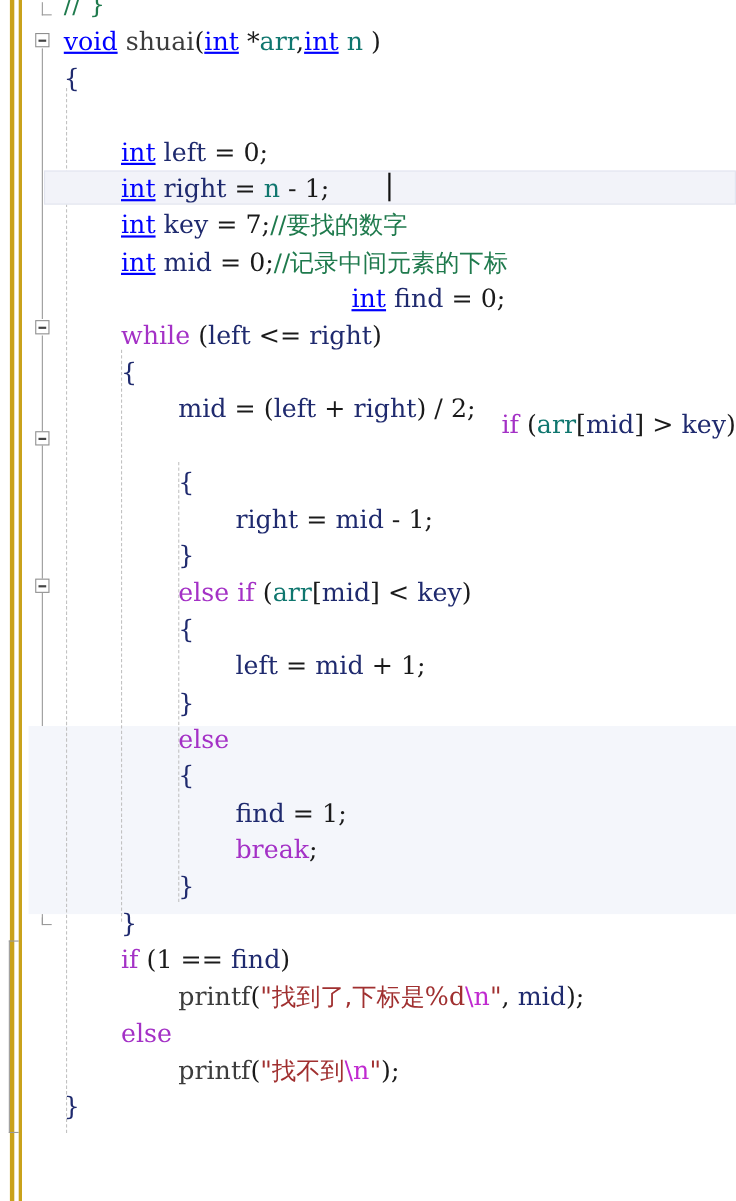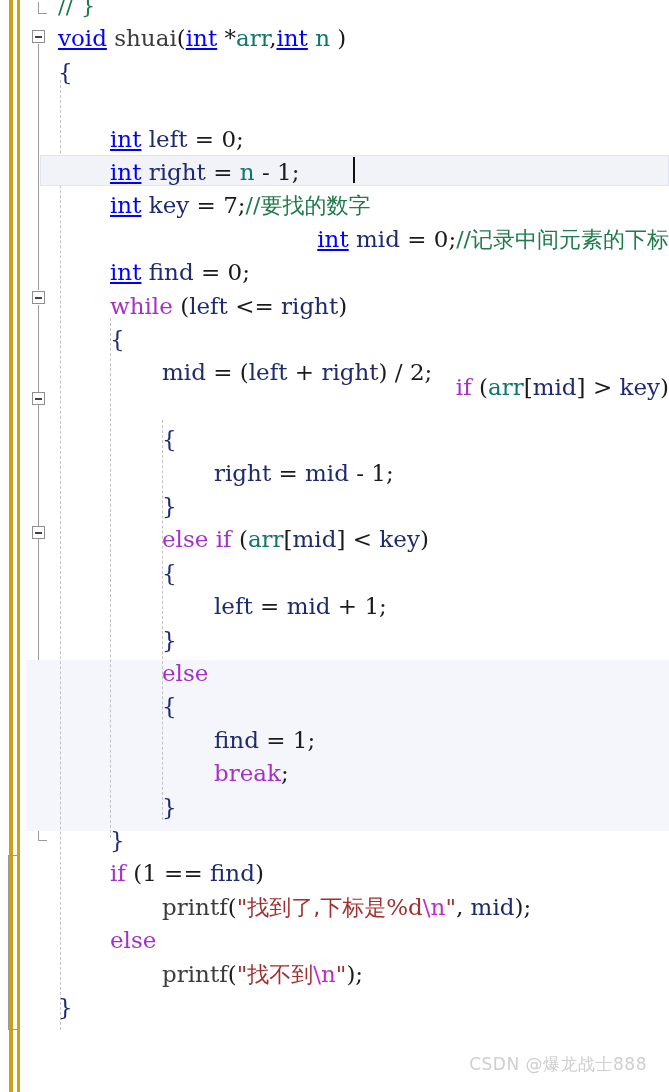--- a/index.html
+++ b/index.html
@@ -192,22 +192,22 @@
     <div class="caret" style="left:301px;top:157px;"></div>
 
     <div id="code-lines">
         <div class="line" style="top: -11px;"><span style="padding-left: 6px;"></span><span class="cmt">// }</span></div>
         <div class="line" style="top: 22.4px;"><span style="padding-left: 6px;"></span><span class="kw">void</span><span class="op"> </span><span class="fn">shuai</span><span class="op">(</span><span class="kw">int</span><span class="op"> *</span><span class="par">arr</span><span class="op">,</span><span class="kw">int</span><span class="op"> </span><span class="par">n</span><span class="op"> )</span></div>
         <div class="line" style="top: 55.8px;"><span style="padding-left: 6px;"></span><span class="brc">{</span></div>
         <div class="line" style="top: 89.2px;"><span style="padding-left: 6px;"></span></div>
         <div class="line" style="top: 122.6px;"><span style="padding-left: 58px;"></span><span class="kw">int</span><span class="op"> </span><span class="id">left</span><span class="op"> = </span><span class="num">0</span><span class="op">;</span></div>
         <div class="line" style="top: 156px;"><span style="padding-left: 58px;"></span><span class="kw">int</span><span class="op"> </span><span class="id">right</span><span class="op"> = </span><span class="par">n</span><span class="op"> - </span><span class="num">1</span><span class="op">;</span></div>
         <div class="line" style="top: 189.4px;"><span style="padding-left: 58px;"></span><span class="kw">int</span><span class="op"> </span><span class="id">key</span><span class="op"> = </span><span class="num">7</span><span class="op">;</span><span class="cmt cjk">//要找的数字</span></div>
-        <div class="line" style="top: 222.8px; text-align: right;"><span style="padding-left: 58px;"></span><span class="kw">int</span><span class="op"> </span><span class="id">mid</span><span class="op"> = </span><span class="num">0</span><span class="op">;</span><span class="cmt cjk">//记录中间元素的下标</span></div>
-        <div class="line" style="top: 256.2px;"><span style="padding-left: 58px;"></span><span class="kw">int</span><span class="op"> </span><span class="id">find</span><span class="op"> = </span><span class="num">0</span><span class="op">;</span></div>
+        <div class="line" style="top: 222.8px;"><span style="padding-left: 58px;"></span><span class="kw">int</span><span class="op"> </span><span class="id">mid</span><span class="op"> = </span><span class="num">0</span><span class="op">;</span><span class="cmt cjk">//记录中间元素的下标</span></div>
+        <div class="line" style="top: 256.2px; text-align: center;"><span style="padding-left: 58px;"></span><span class="kw">int</span><span class="op"> </span><span class="id">find</span><span class="op"> = </span><span class="num">0</span><span class="op">;</span></div>
         <div class="line" style="top: 289.6px;"><span style="padding-left: 58px;"></span><span class="ctl">while</span><span class="op"> (</span><span class="id">left</span><span class="op"> &lt;= </span><span class="id">right</span><span class="op">)</span></div>
         <div class="line" style="top: 323px;"><span style="padding-left: 58px;"></span><span class="brc">{</span></div>
         <div class="line" style="top: 356.4px;"><span style="padding-left: 110px;"></span><span class="id">mid</span><span class="op"> = (</span><span class="id">left</span><span class="op"> + </span><span class="id">right</span><span class="op">) / </span><span class="num">2</span><span class="op">;</span></div>
         <div class="line" style="top: 371px; text-align: right;"><span style="padding-left: 110px;"></span><span class="ctl">if</span><span class="op"> (</span><span class="par">arr</span><span class="op">[</span><span class="id">mid</span><span class="op">] &gt; </span><span class="id">key</span><span class="op">)</span></div>
         <div class="line" style="top: 423.2px;"><span style="padding-left: 110px;"></span><span class="brc">{</span></div>
         <div class="line" style="top: 456.6px;"><span style="padding-left: 162px;"></span><span class="id">right</span><span class="op"> = </span><span class="id">mid</span><span class="op"> - </span><span class="num">1</span><span class="op">;</span></div>
         <div class="line" style="top: 490px;"><span style="padding-left: 110px;"></span><span class="brc">}</span></div>
         <div class="line" style="top: 523.4px;"><span style="padding-left: 110px;"></span><span class="ctl">else</span><span class="op"> </span><span class="ctl">if</span><span class="op"> (</span><span class="par">arr</span><span class="op">[</span><span class="id">mid</span><span class="op">] &lt; </span><span class="id">key</span><span class="op">)</span></div>
         <div class="line" style="top: 556.8px;"><span style="padding-left: 110px;"></span><span class="brc">{</span></div>
         <div class="line" style="top: 590.2px;"><span style="padding-left: 162px;"></span><span class="id">left</span><span class="op"> = </span><span class="id">mid</span><span class="op"> + </span><span class="num">1</span><span class="op">;</span></div>
@@ -219,14 +219,13 @@
         <div class="line" style="top: 790.6px;"><span style="padding-left: 110px;"></span><span class="brc">}</span></div>
         <div class="line" style="top: 824px;"><span style="padding-left: 58px;"></span><span class="brc">}</span></div>
         <div class="line" style="top: 857.4px;"><span style="padding-left: 58px;"></span><span class="ctl">if</span><span class="op"> (</span><span class="num">1</span><span class="op"> == </span><span class="id">find</span><span class="op">)</span></div>
         <div class="line" style="top: 890.8px;"><span style="padding-left: 110px;"></span><span class="fn">printf</span><span class="op">(</span><span class="str">"</span><span class="str cjk">找到了,下标是</span><span class="str">%d</span><span class="esc">\n</span><span class="str">"</span><span class="op">, </span><span class="id">mid</span><span class="op">);</span></div>
         <div class="line" style="top: 924.2px;"><span style="padding-left: 58px;"></span><span class="ctl">else</span></div>
         <div class="line" style="top: 957.6px;"><span style="padding-left: 110px;"></span><span class="fn">printf</span><span class="op">(</span><span class="str">"</span><span class="str cjk">找不到</span><span class="esc">\n</span><span class="str">"</span><span class="op">);</span></div>
         <div class="line" style="top: 991px;"><span style="padding-left: 6px;"></span><span class="brc">}</span></div>
       </div>
   </div>
 
-  <div class="watermark">CSDN @爆龙战士888</div>
 </div>
 
 </body></html>

